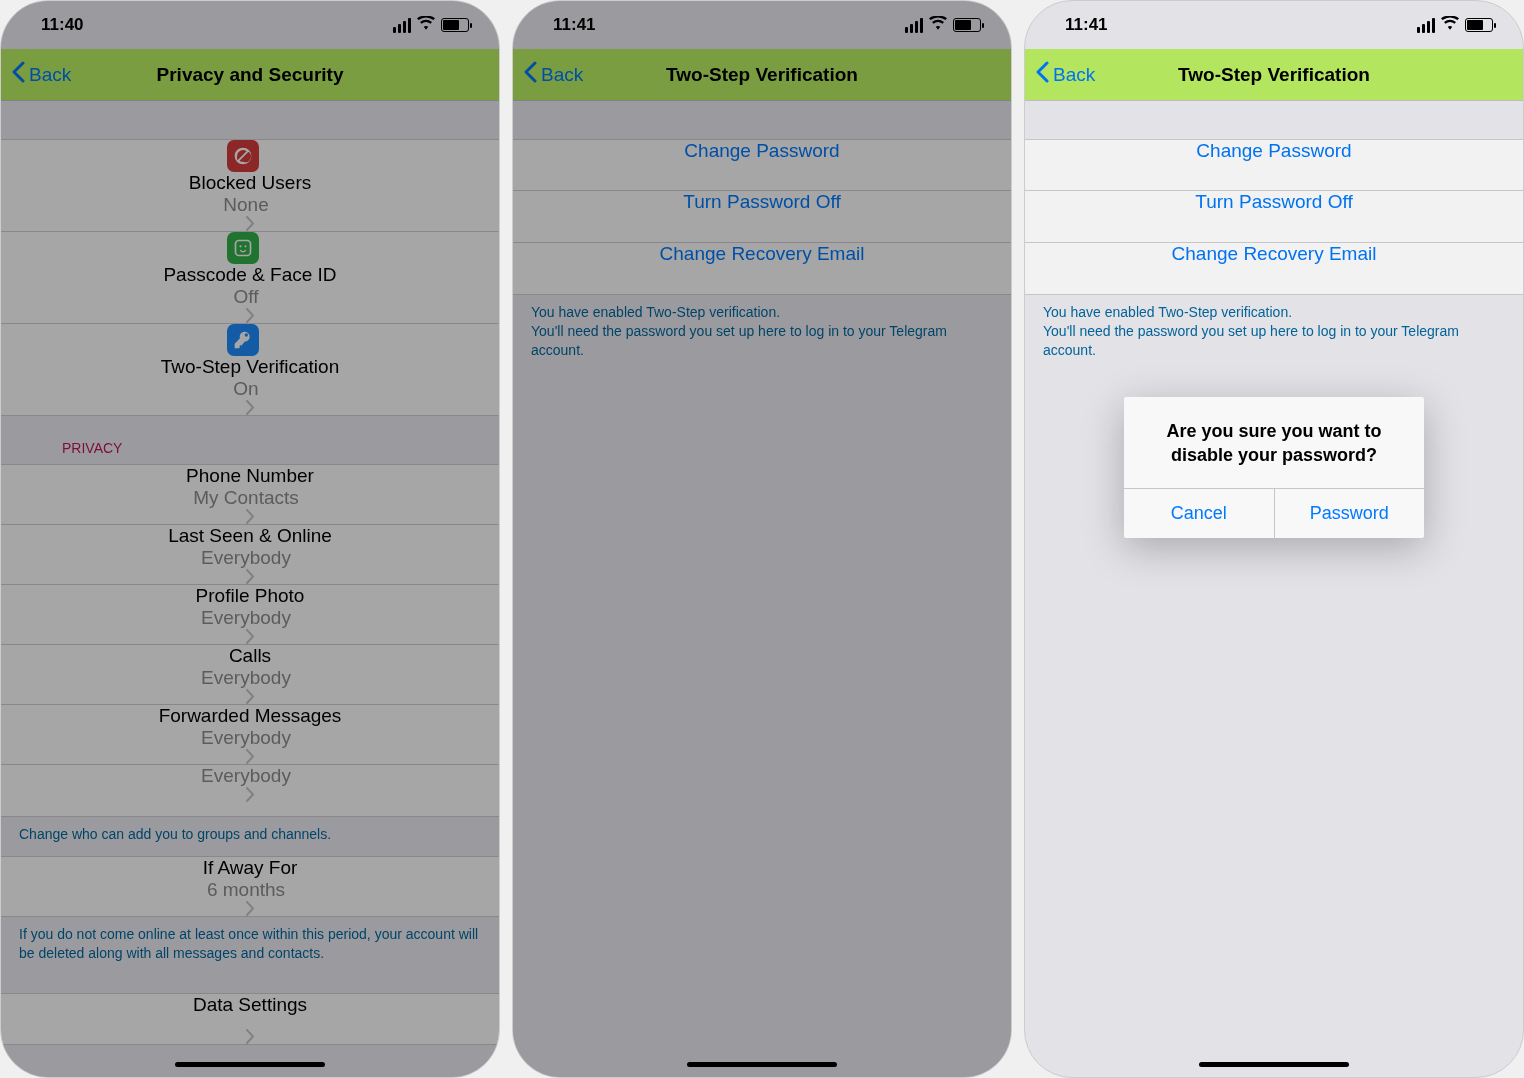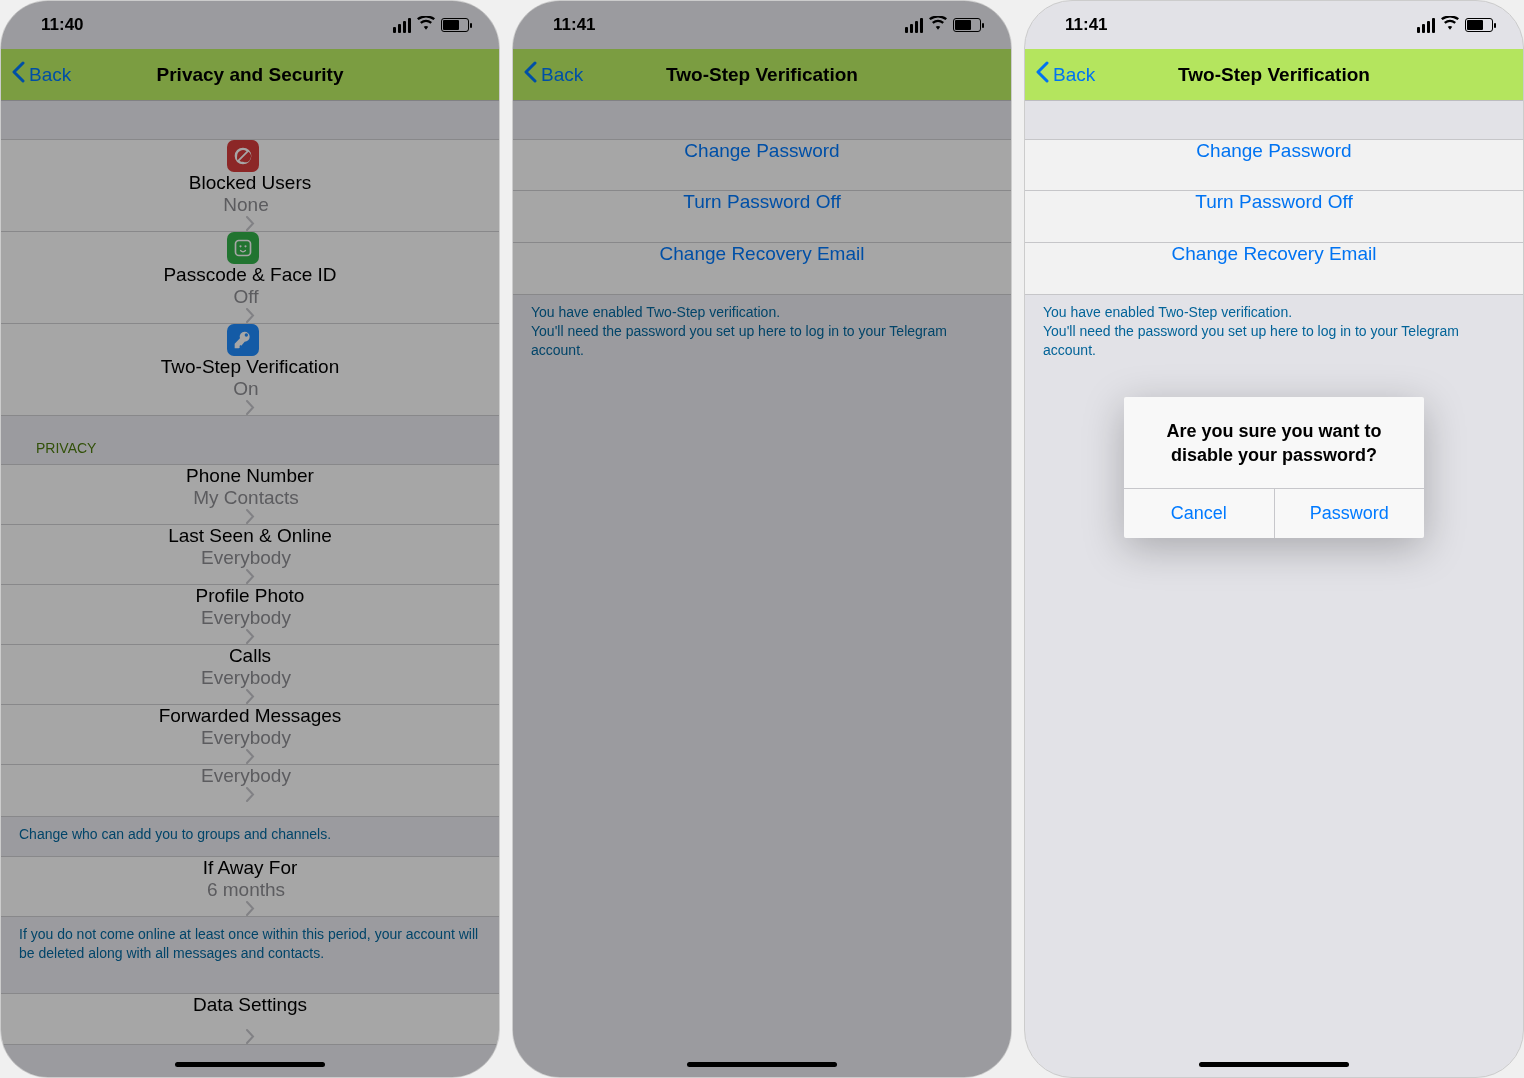--- a/index.html
+++ b/index.html
@@ -81,23 +81,24 @@
   .back-chevron svg{ width:14px; height:22px; }
   .nav-title {
     flex:1; text-align:center; font-weight:600; font-size:19px; color:#000;
   }
 
   .content { position: relative; z-index:1; }
   .group-spacer { height: 38px; }
 
   .section-header {
     font-size: 14px;
-    color: #4d7c0f;
-    padding: 24px 18px 8px 35px;
+    color: #be185d;
+    padding: 24px 18px 8px 18px;
     text-transform: uppercase;
+    margin-left: 43px;
   }
   .section-footer {
     font-size: 14px;
     color: #0369a1;
     padding: 8px 18px 12px 18px;
     line-height: 1.35;
   }
 
   .row {
     background: #fff;

